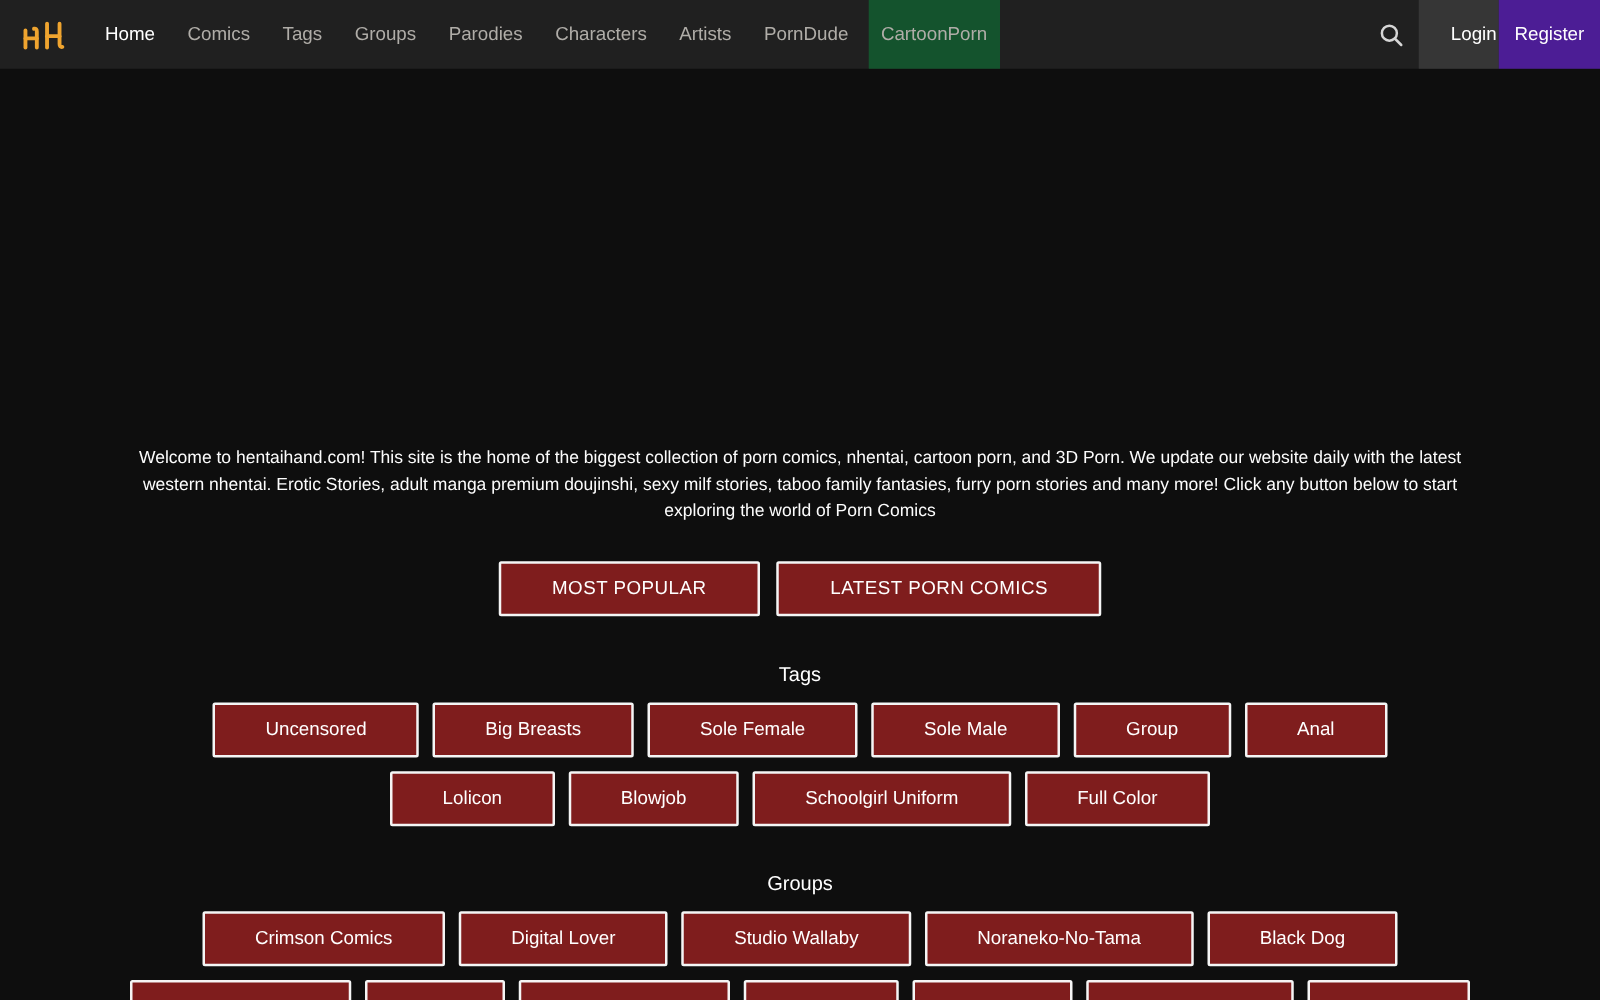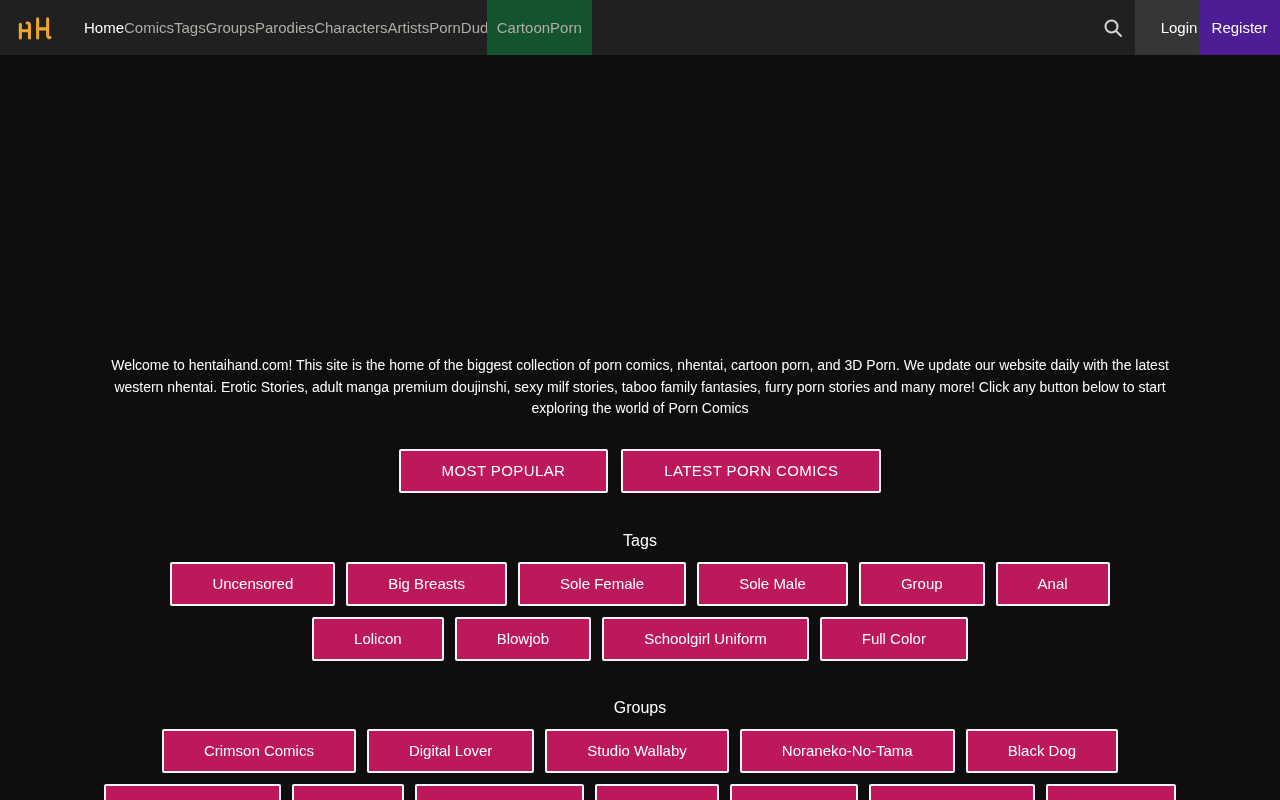--- a/index.html
+++ b/index.html
@@ -12,21 +12,21 @@
 
   
   .navbar {
     height:55px; background:#202020;
     display:flex; align-items:stretch;
   }
   .logo-wrap {
     display:flex; align-items:center; padding:0 16px 0 14px; cursor:pointer;
   }
   .nav-links {
-    display:flex; align-items:flex-end; margin-left:14px;
+    display:flex; align-items:flex-end; gap:26px; margin-left:14px;
   }
   .nav-link {
     font-size:15px; color:#b0ada8; text-decoration:none; cursor:pointer;
     display:flex; align-items:center; height:100%;
   }
   .nav-link.active { color:#ffffff; }
   .nav-link.hl { background:#14532d; padding:0 10px; margin:0 -10px; }
   .nav-right { margin-left:auto; display:flex; align-items:stretch; }
   .search-btn {
     display:flex; align-items:center; justify-content:center;
@@ -51,21 +51,21 @@
   }
   .section-heading {
     margin-top:38px; text-align:center;
     font-size:16px; font-weight:400; color:#ffffff; line-height:19px;
   }
   .pill-rows { margin-top:12px; display:flex; flex-direction:column; gap:11px; }
   .pill-row { display:flex; justify-content:center; gap:11px; }
 
   .pill {
     height:44px; display:flex; align-items:center; justify-content:center;
-    padding:0 40px; background:#be185d;
+    padding:0 40px; background:#7f1d1d;
     border:2px solid #f5f5f5; border-radius:2px;
     color:#ffffff; font-size:15px; font-family:inherit; cursor:pointer;
     white-space:nowrap;
   }
   .pill.cta { padding:0 41px; letter-spacing:0.4px; }
   .pill.stub { padding:0; }
 </style>
 </head>
 <body>
 

